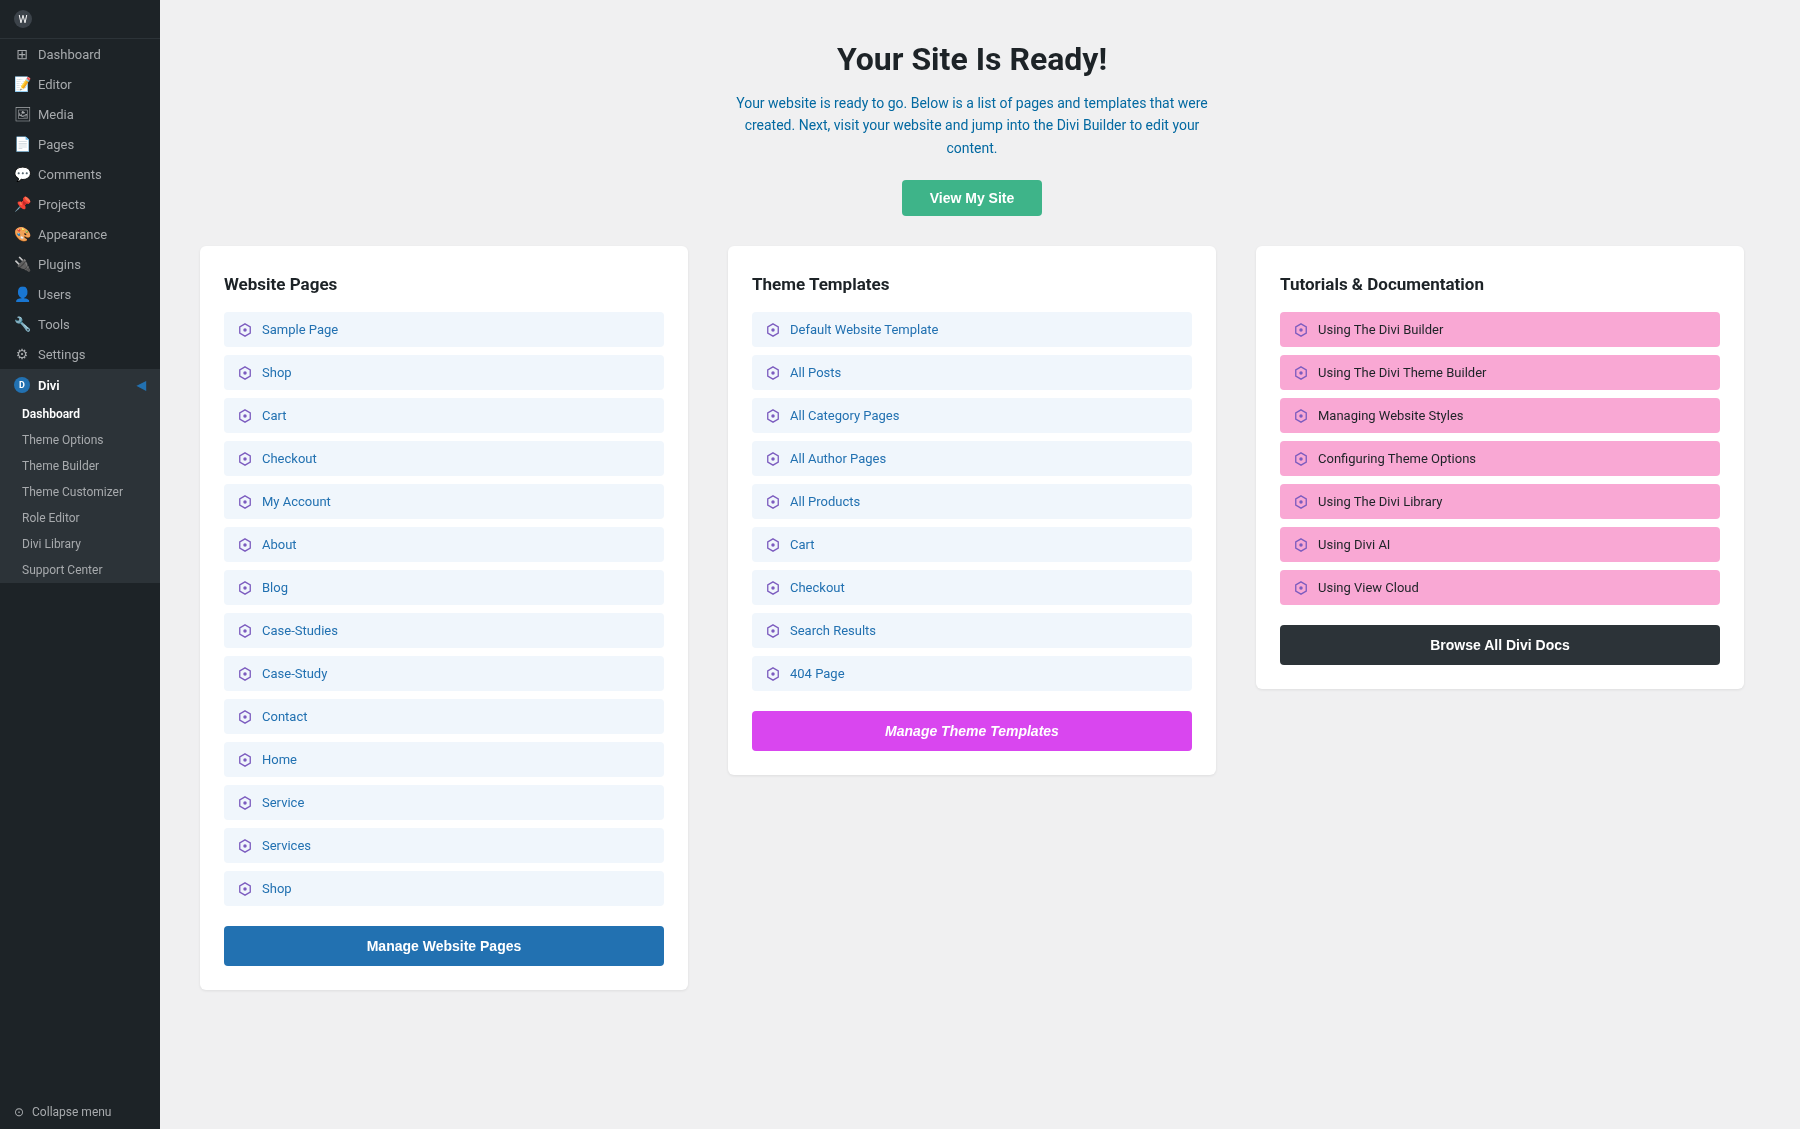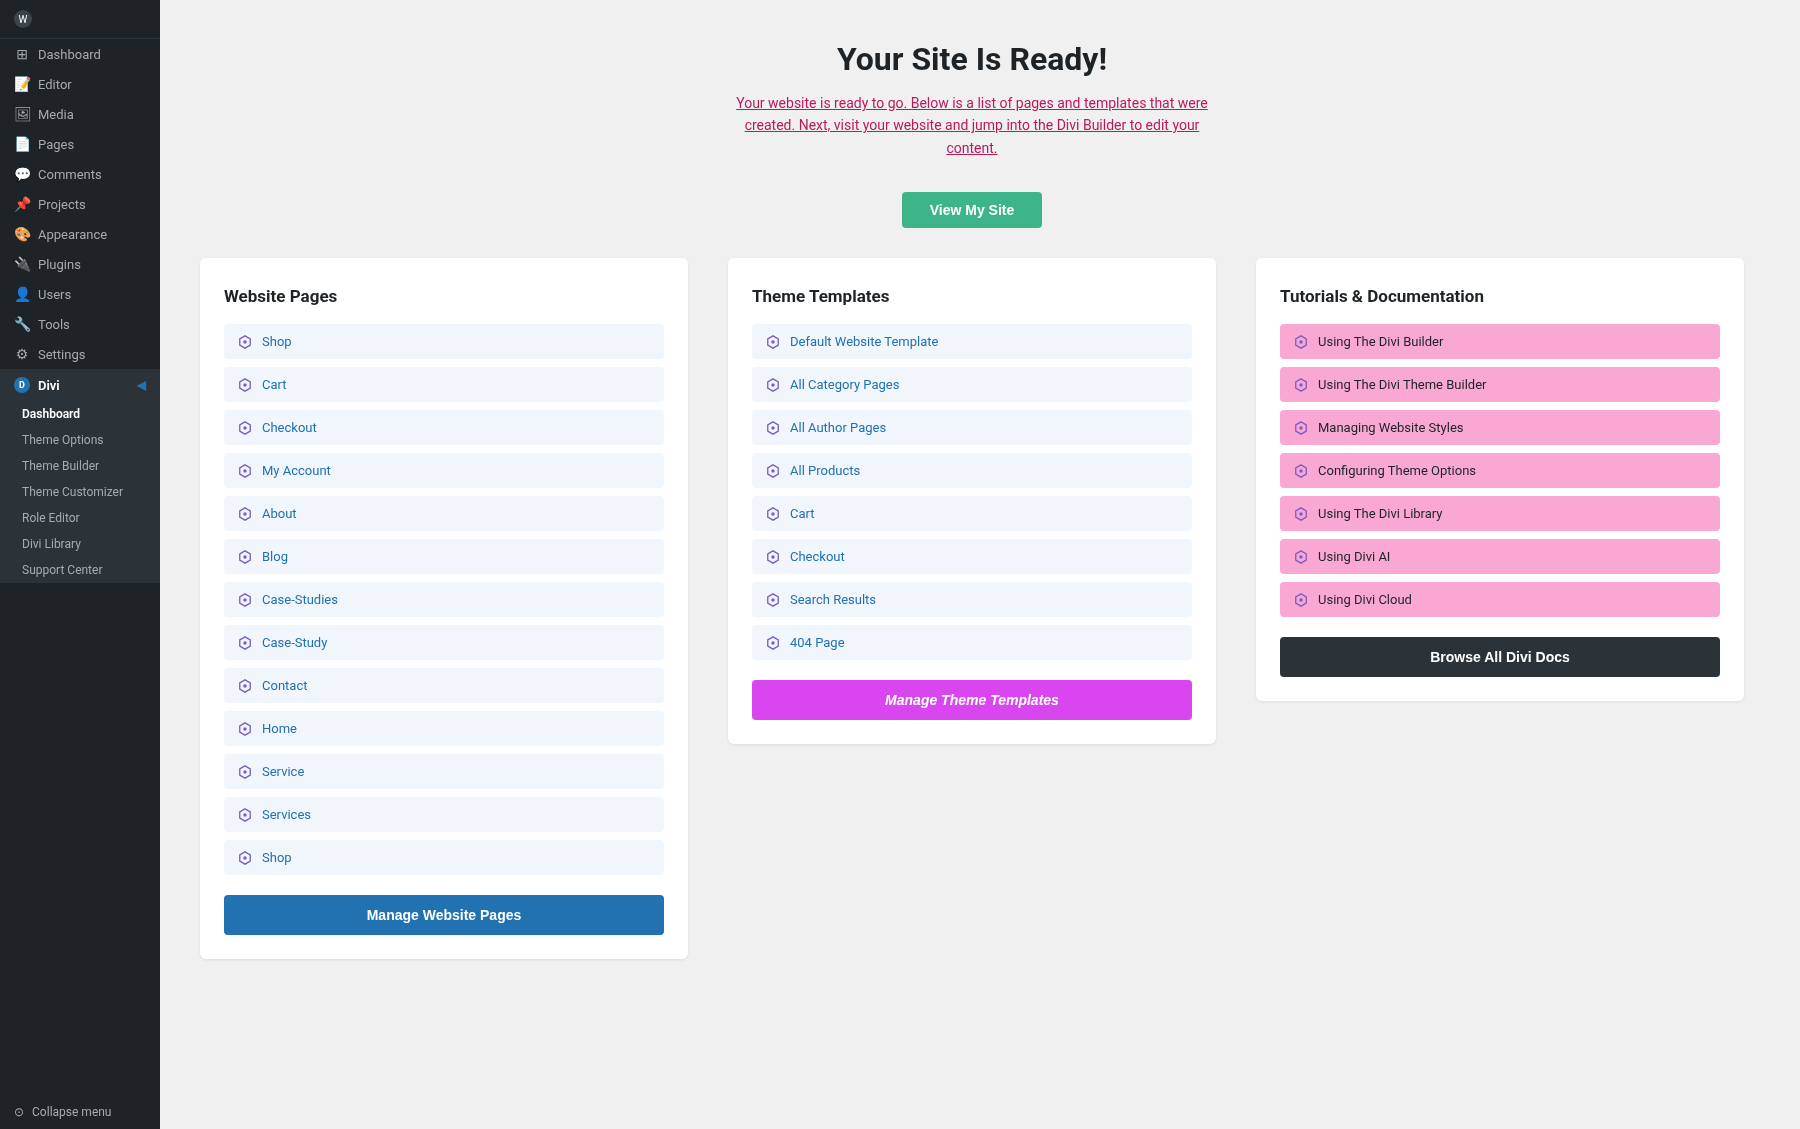--- a/index.html
+++ b/index.html
@@ -89,26 +89,25 @@
       text-align: center;
       margin-bottom: 30px;
     }
     .page-header h1 {
       font-size: 32px;
       font-weight: 700;
       color: #1d2327;
       margin-bottom: 14px;
     }
     .page-header p {
-      color: #be185d;
+      color: #0369a1;
       font-size: 14px;
       line-height: 1.6;
       max-width: 480px;
-      margin: 0 auto 33px;
-      text-decoration: underline;
+      margin: 0 auto 21px;
     }
     .view-site-btn {
       background: #3eb489;
       color: #fff;
       border: none;
       padding: 10px 28px;
       border-radius: 4px;
       font-size: 14px;
       font-weight: 600;
       cursor: pointer;
@@ -274,20 +273,27 @@
   <div class="cards-row">
 
     <div class="card">
       <h2>Website Pages</h2>
       <div class="card-list" id="website-pages-list">
           <div class="card-list-item">
             <span class="item-icon divi-icon"><svg viewBox="0 0 16 16" fill="none" xmlns="http://www.w3.org/2000/svg">
     <path d="M8 1L14 4.5V11.5L8 15L2 11.5V4.5L8 1Z" stroke="#7c5cbf" stroke-width="1.5" fill="none"></path>
     <circle cx="8" cy="8" r="2" fill="#7c5cbf"></circle>
   </svg></span>
+    <span>Sample Page</span>
+          </div>
+          <div class="card-list-item">
+            <span class="item-icon divi-icon"><svg viewBox="0 0 16 16" fill="none" xmlns="http://www.w3.org/2000/svg">
+    <path d="M8 1L14 4.5V11.5L8 15L2 11.5V4.5L8 1Z" stroke="#7c5cbf" stroke-width="1.5" fill="none"></path>
+    <circle cx="8" cy="8" r="2" fill="#7c5cbf"></circle>
+  </svg></span>
     <span>Shop</span>
           </div>
           <div class="card-list-item">
             <span class="item-icon divi-icon"><svg viewBox="0 0 16 16" fill="none" xmlns="http://www.w3.org/2000/svg">
     <path d="M8 1L14 4.5V11.5L8 15L2 11.5V4.5L8 1Z" stroke="#7c5cbf" stroke-width="1.5" fill="none"></path>
     <circle cx="8" cy="8" r="2" fill="#7c5cbf"></circle>
   </svg></span>
     <span>Cart</span>
           </div>
           <div class="card-list-item">
@@ -379,20 +385,27 @@
     <path d="M8 1L14 4.5V11.5L8 15L2 11.5V4.5L8 1Z" stroke="#7c5cbf" stroke-width="1.5" fill="none"></path>
     <circle cx="8" cy="8" r="2" fill="#7c5cbf"></circle>
   </svg></span>
     <span>Default Website Template</span>
           </div>
           <div class="card-list-item">
             <span class="item-icon divi-icon"><svg viewBox="0 0 16 16" fill="none" xmlns="http://www.w3.org/2000/svg">
     <path d="M8 1L14 4.5V11.5L8 15L2 11.5V4.5L8 1Z" stroke="#7c5cbf" stroke-width="1.5" fill="none"></path>
     <circle cx="8" cy="8" r="2" fill="#7c5cbf"></circle>
   </svg></span>
+    <span>All Posts</span>
+          </div>
+          <div class="card-list-item">
+            <span class="item-icon divi-icon"><svg viewBox="0 0 16 16" fill="none" xmlns="http://www.w3.org/2000/svg">
+    <path d="M8 1L14 4.5V11.5L8 15L2 11.5V4.5L8 1Z" stroke="#7c5cbf" stroke-width="1.5" fill="none"></path>
+    <circle cx="8" cy="8" r="2" fill="#7c5cbf"></circle>
+  </svg></span>
     <span>All Category Pages</span>
           </div>
           <div class="card-list-item">
             <span class="item-icon divi-icon"><svg viewBox="0 0 16 16" fill="none" xmlns="http://www.w3.org/2000/svg">
     <path d="M8 1L14 4.5V11.5L8 15L2 11.5V4.5L8 1Z" stroke="#7c5cbf" stroke-width="1.5" fill="none"></path>
     <circle cx="8" cy="8" r="2" fill="#7c5cbf"></circle>
   </svg></span>
     <span>All Author Pages</span>
           </div>
           <div class="card-list-item">
@@ -477,19 +490,19 @@
     <path d="M8 1L14 4.5V11.5L8 15L2 11.5V4.5L8 1Z" stroke="#7c5cbf" stroke-width="1.5" fill="none"></path>
     <circle cx="8" cy="8" r="2" fill="#7c5cbf"></circle>
   </svg></span>
     <span>Using Divi AI</span>
           </div>
           <div class="card-list-item">
             <span class="item-icon divi-icon"><svg viewBox="0 0 16 16" fill="none" xmlns="http://www.w3.org/2000/svg">
     <path d="M8 1L14 4.5V11.5L8 15L2 11.5V4.5L8 1Z" stroke="#7c5cbf" stroke-width="1.5" fill="none"></path>
     <circle cx="8" cy="8" r="2" fill="#7c5cbf"></circle>
   </svg></span>
-    <span>Using Divi Cloud</span>
+    <span>Using View Cloud</span>
           </div>
         </div>
       <button class="card-btn btn-dark">Browse All Divi Docs</button>
     </div>
   </div>
 </div>
 
 </body></html>

